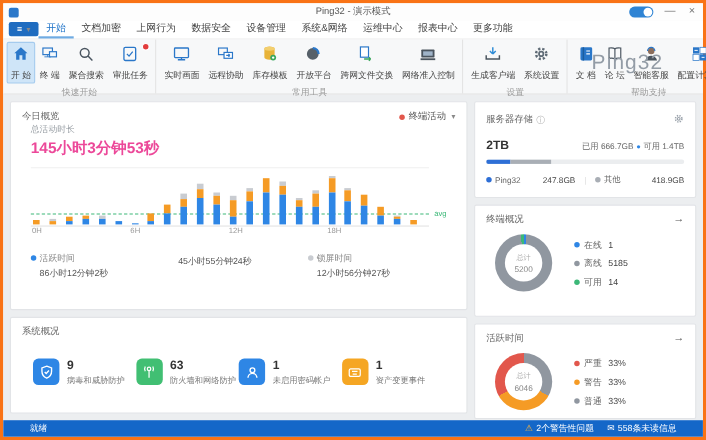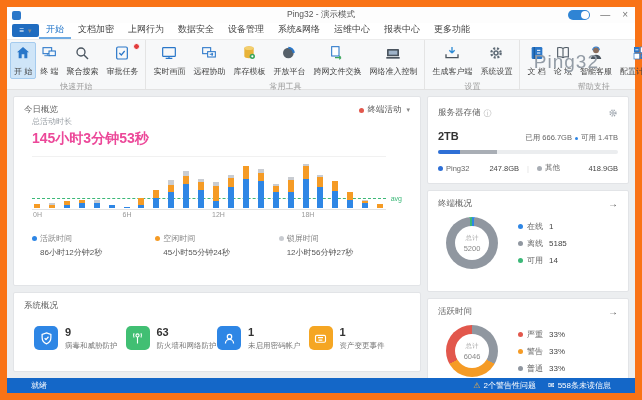--- a/index.html
+++ b/index.html
@@ -1,18 +1,18 @@
 <!DOCTYPE html>
 <html><head>
 <meta charset="utf-8">
 <style>
   *{margin:0;padding:0;box-sizing:border-box}
   html,body{width:642px;height:400px;overflow:hidden}
   body{font-family:"Liberation Sans","DejaVu Sans",sans-serif;background:#fff;color:#333}
-  .window{width:642px;height:400px;display:flex;flex-direction:column;border:7px solid #f97316;background:#fff}
+  .window{width:642px;height:400px;display:flex;flex-direction:column;border:3px solid #f97316;background:#fff}
 
   
   .titlebar{height:16px;background:#fdfdfd;display:flex;align-items:center;padding:0 5px;position:relative;flex:none}
   .titlebar .title{position:absolute;left:0;right:0;text-align:center;font-size:8.5px;color:#555}
   .app-ic{width:9px;height:9px;border-radius:2px;background:#2a77c9;z-index:1}
   .win-controls{margin-left:auto;display:flex;align-items:center;gap:8px;z-index:1}
   .toggle{width:22px;height:10px;border-radius:5px;background:#2f84d4;position:relative}
   .toggle .knob{position:absolute;right:1px;top:1px;width:8px;height:8px;border-radius:50%;background:#fff}
   .wc{font-size:10px;color:#777;line-height:10px;padding:0 2px}
 
@@ -427,24 +427,20 @@
         </div>
         <div class="chart-legend" id="chart-legend">
             <div class="cl-item">
               <div class="cl-label">
                 <span class="dot" style="background: rgb(46, 134, 229);"></span>
                 <span>活跃时间</span>
               </div>
               <div class="cl-value">86小时12分钟2秒</div>
             </div>
             <div class="cl-item">
-              <div class="cl-label">
-                <span class="dot" style="background: rgb(245, 155, 37);"></span>
-                <span>空闲时间</span>
-              </div>
               <div class="cl-value">45小时55分钟24秒</div>
             </div>
             <div class="cl-item">
               <div class="cl-label">
                 <span class="dot" style="background: rgb(201, 204, 209);"></span>
                 <span>锁屏时间</span>
               </div>
               <div class="cl-value">12小时56分钟27秒</div>
             </div>
           </div>

